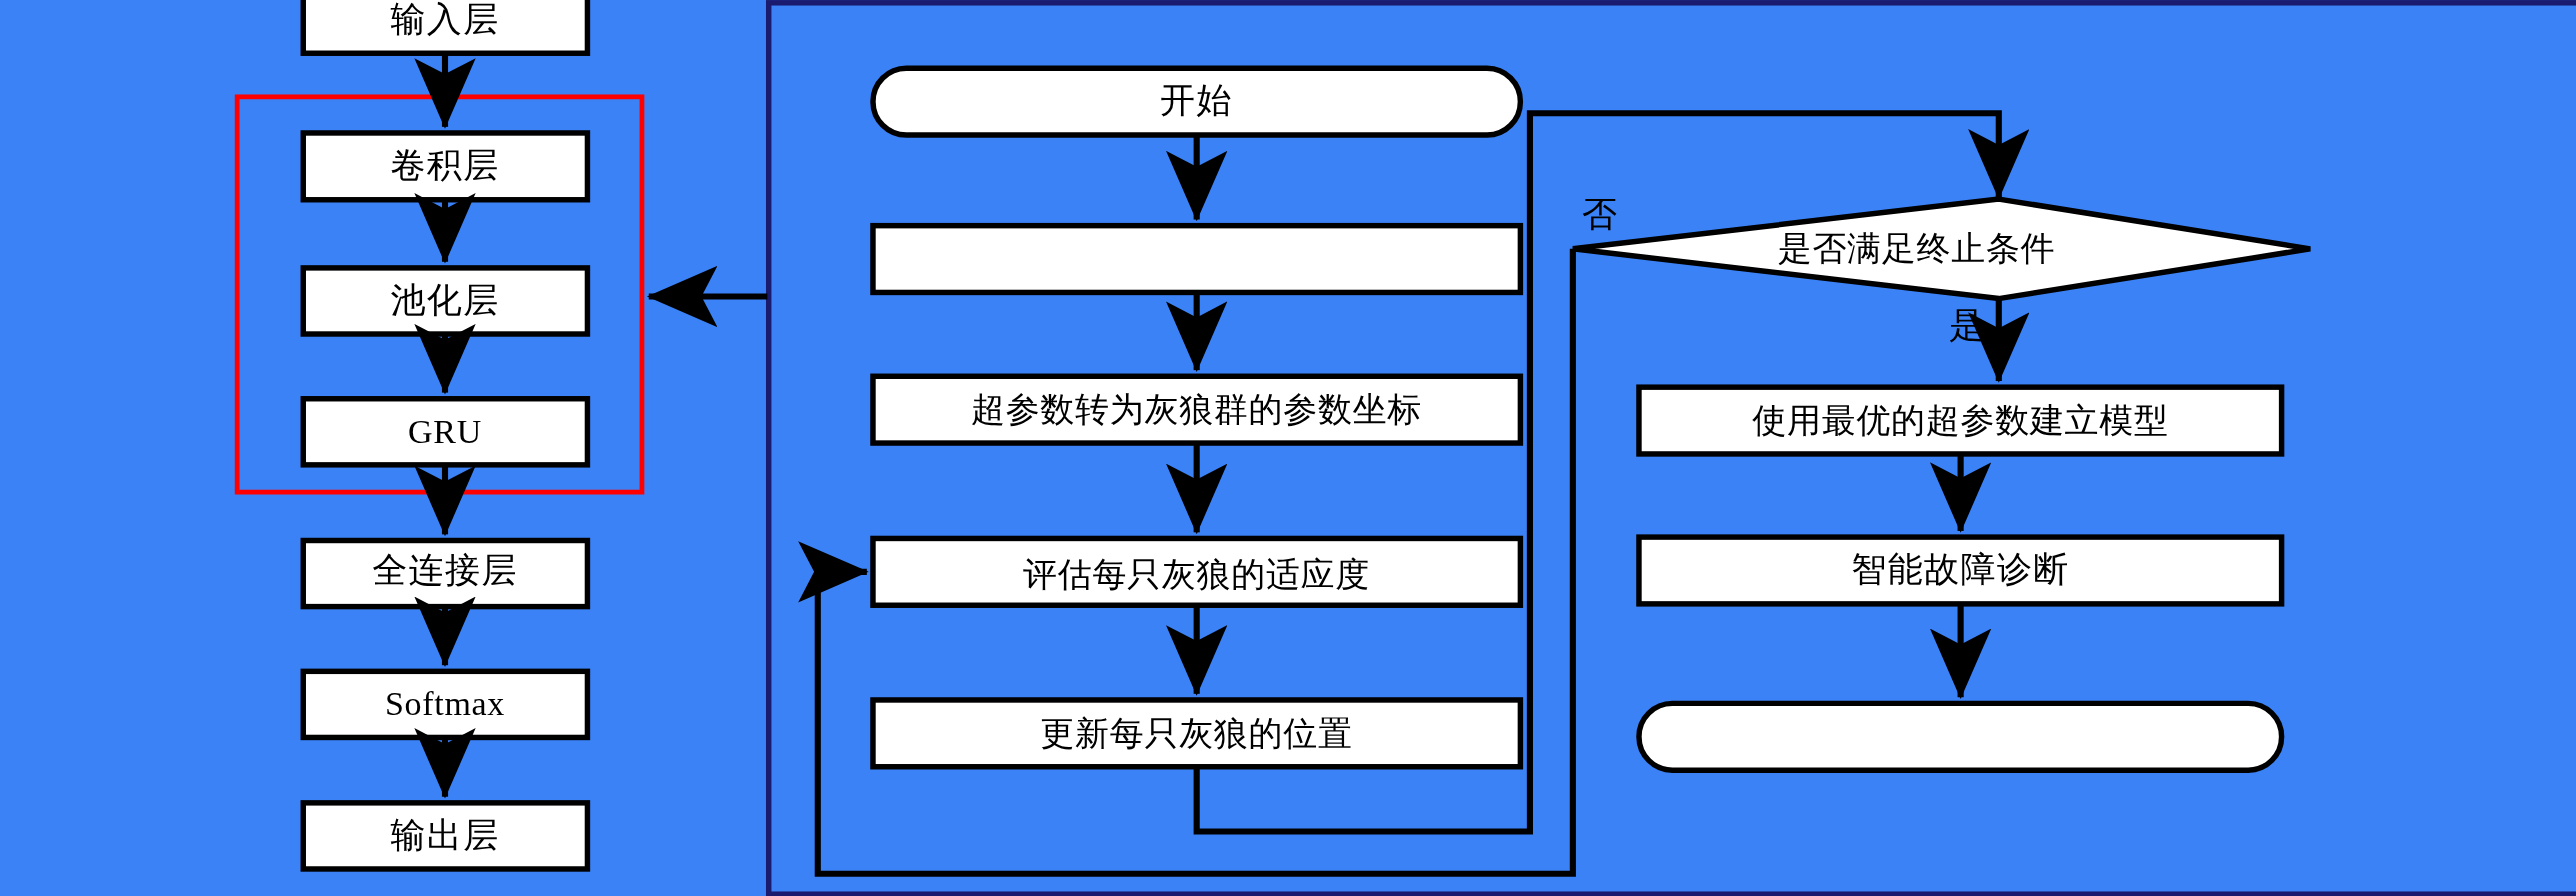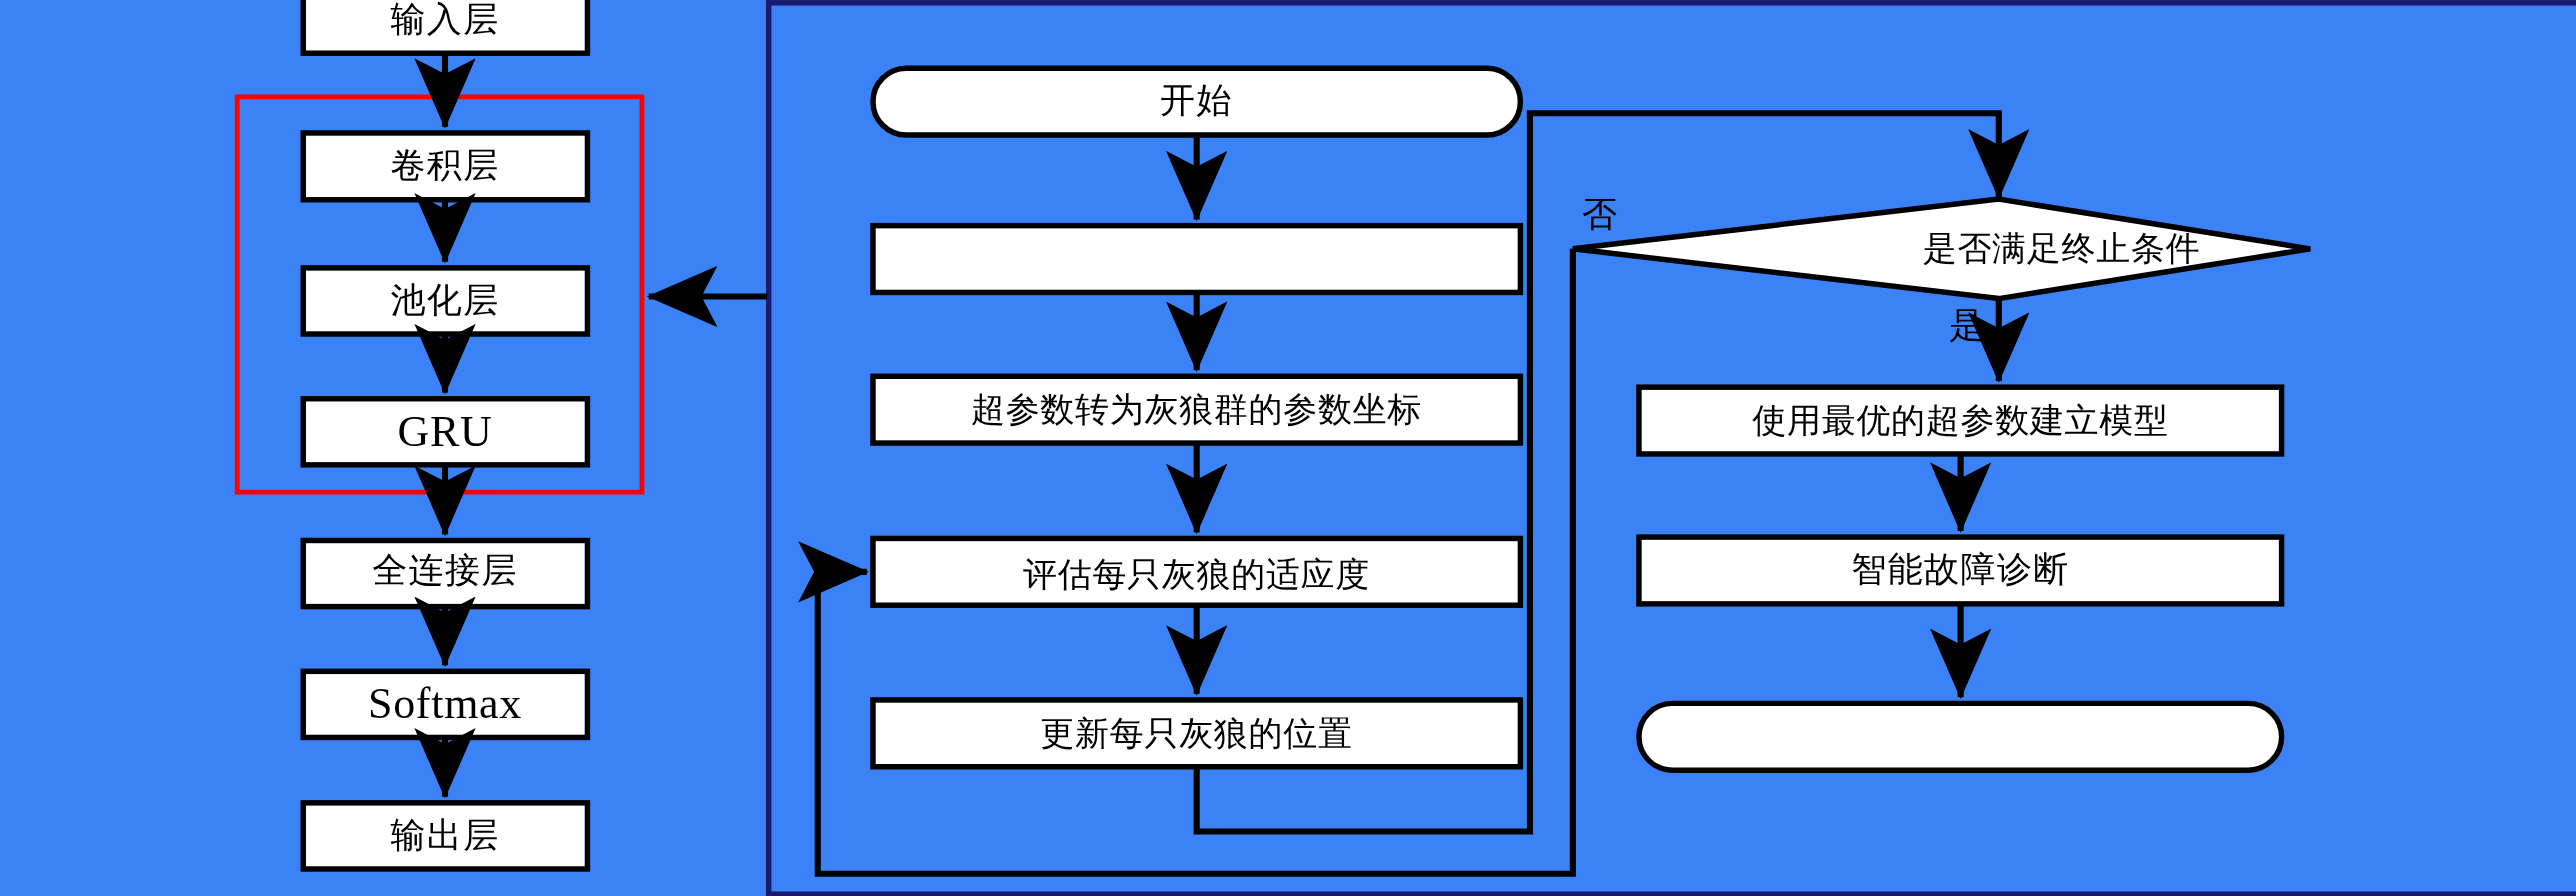--- a/index.html
+++ b/index.html
@@ -37,21 +37,21 @@
   }
   .edge-label {
     position: absolute;
     color: #000000;
     font-family: "Liberation Serif", "DejaVu Serif", serif;
     white-space: nowrap;
     pointer-events: none;
   }
   .cn { font-size: 35px; letter-spacing: 1.4px; }
   .cn-sm { font-size: 34px; letter-spacing: 0.7px; }
-  .lat { font-size: 44px; letter-spacing: 0.7px; }
+  .lat { font-size: 34px; letter-spacing: 0.7px; }
 </style>
 </head>
 <body>
 
 <div id="canvas">
 
   <svg class="layer" viewBox="0 0 3780 1316" xmlns="http://www.w3.org/2000/svg">
     <defs>
       <marker id="arrowBlack" markerWidth="14" markerHeight="14" refX="11.2" refY="5" orient="auto" markerUnits="strokeWidth">
         <path d="M0,0 L11.5,5 L0,10 L2.6,5 z" fill="#000000"></path>
@@ -111,21 +111,21 @@
   <div class="node-label lat" style="left:303px; top:399px; width:284px; height:66px;">GRU</div>
   <div class="node-label cn" style="left:303px; top:540px; width:284px; height:66px;font-family:Liberation Mono, monospace;">全连接层</div>
   <div class="node-label lat" style="left:303px; top:671px; width:284px; height:66px;">Softmax</div>
   <div class="node-label cn" style="left:873px; top:68px; width:647px; height:67px;">开始</div>
 
   <div class="node-label cn" style="left:303px; top:803px; width:284px; height:66px;">输出层</div>
   <div class="node-label cn-sm" style="left:873px; top:376px; width:647px; height:67px;">超参数转为灰狼群的参数坐标</div>
   <div class="node-label cn-sm" style="left:873px; top:541px; width:647px; height:67px;">评估每只灰狼的适应度</div>
   <div class="node-label cn-sm" style="left:873px; top:700px; width:647px; height:67px;">更新每只灰狼的位置</div>
 
-  <div class="node-label cn-sm" style="left:1738px; top:215px; width:647px; height:67px;text-align:right;">是否满足终止条件</div>
+  <div class="node-label cn-sm" style="left:1593px; top:215px; width:647px; height:67px;text-align:right;">是否满足终止条件</div>
   <div class="node-label cn-sm" style="left:1639px; top:387px; width:643px; height:67px;">使用最优的超参数建立模型</div>
   <div class="node-label cn" style="left:1639px; top:537px; width:643px; height:67px;">智能故障诊断</div>
 
   <div class="edge-label cn" style="left:1582px; top:191px;">否</div>
   <div class="edge-label cn" style="left:1949px; top:302px;">是</div>
 
 </div>
 
 
 </body></html>

